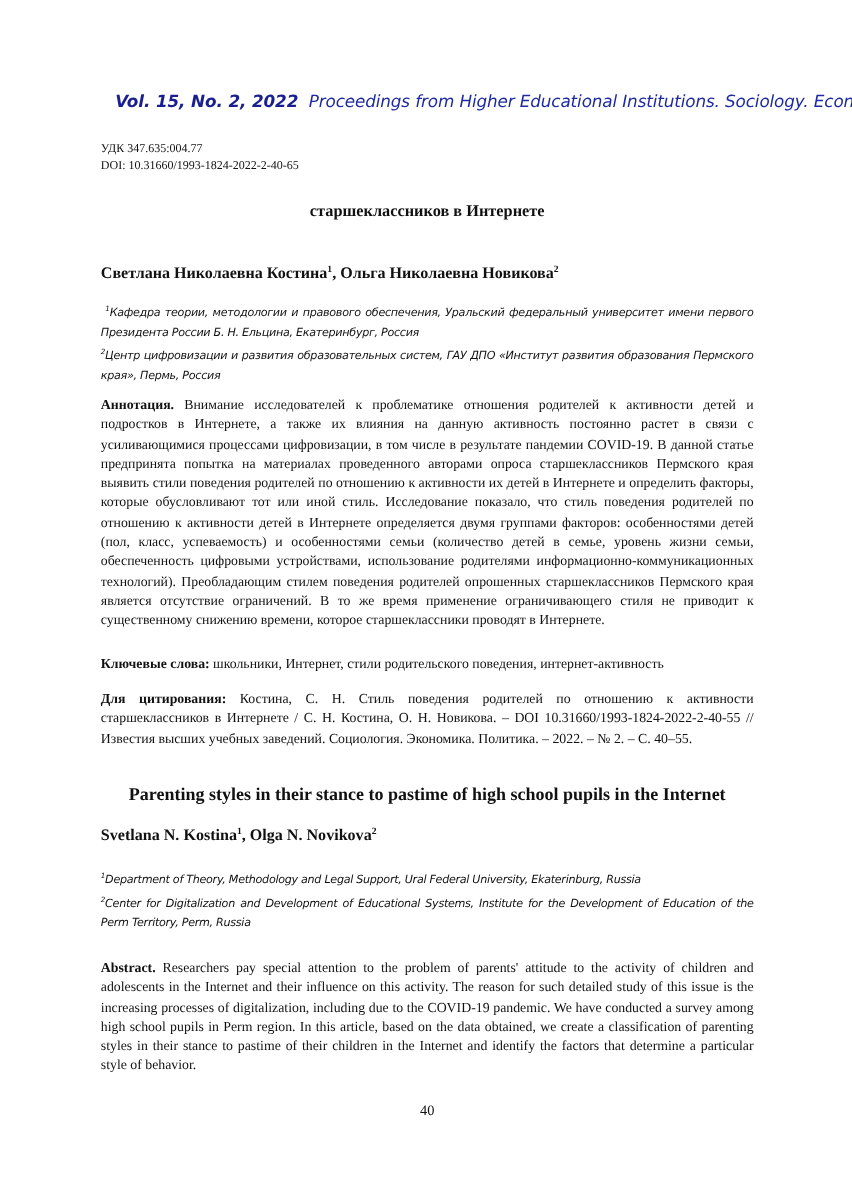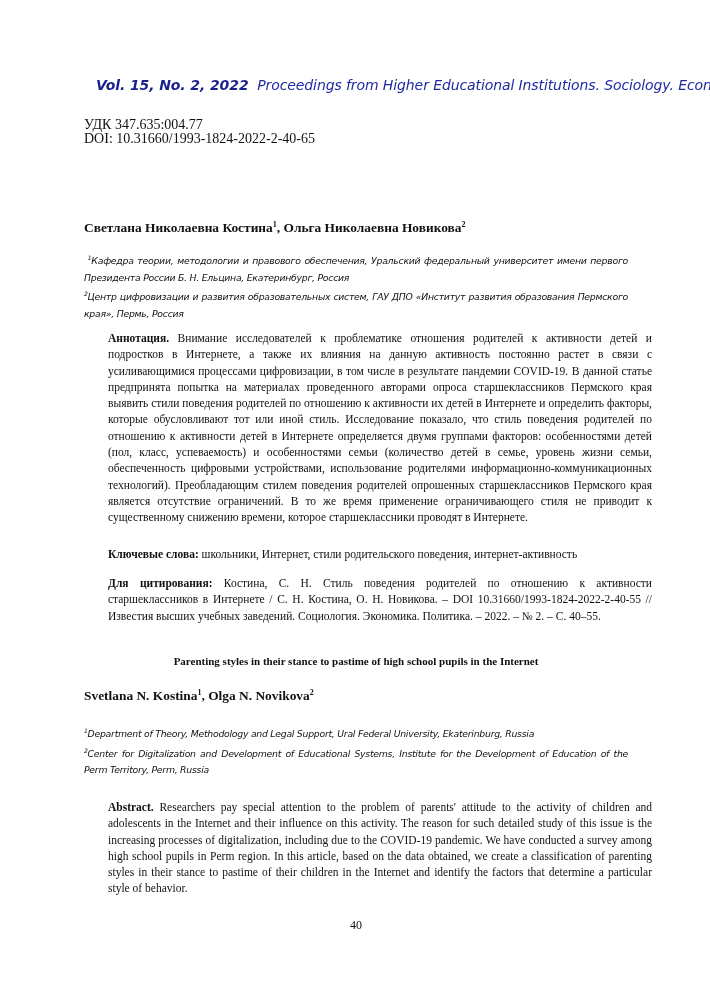--- a/index.html
+++ b/index.html
@@ -1,48 +1,49 @@
 <!DOCTYPE html>
 <html><head>
   <meta charset="utf-8">
   <style>
     html, body { margin: 0; padding: 0; background: #ffffff; }
     body { width: 710px; height: 1003px; position: relative; overflow: hidden; color: #111; }
     .page { position: absolute; left: 84px; top: 0; width: 544px; }
     .running-head { position: absolute; top: 77px; left: 12px; font-family: "DejaVu Sans", sans-serif; font-style: italic; font-size: 14px; color: #1f2aa0; white-space: nowrap; letter-spacing: -0.1px; }
     .running-head .vol { font-weight: bold; color: #1a1f8f; }
     .serif { font-family: "Liberation Serif", serif; }
-    .udk { position: absolute; top: 118px; left: 0; font-size: 14px; line-height: 14px; }
+    .udk { position: absolute; top: 118px; left: 0; font-size: 10px; line-height: 14px; }
     .title-ru { position: absolute; top: 167px; left: 0; width: 544px; text-align: center; font-weight: bold; font-size: 13.6px; line-height: 18px; }
     .authors { font-weight: bold; font-size: 13.4px; position: absolute; left: 0; white-space: nowrap; }
     .authors sup { font-size: 8px; vertical-align: 5px; }
     .aff { position: absolute; left: 0; width: 544px; font-family: "DejaVu Sans", sans-serif; font-style: italic; font-size: 9.3px; line-height: 16.5px; text-align: justify; letter-spacing: -0.25px; }
     .aff sup { font-size: 6px; vertical-align: 4px; }
     .aff .item { display: block; }
-    .para { position: absolute; left: 0; width: 544px; font-size: 11.5px; line-height: 16.3px; text-align: justify; margin-left: 24px; }
+    .para { position: absolute; left: 0; width: 544px; font-size: 11.5px; line-height: 16.3px; text-align: justify; }
     .para b { font-weight: bold; }
-    .title-en { position: absolute; top: 655px; left: 0; width: 544px; text-align: center; font-weight: bold; font-size: 11px; white-space: nowrap; }
+    .title-en { position: absolute; top: 655px; left: 0; width: 544px; text-align: center; font-weight: bold; font-size: 15px; white-space: nowrap; }
     .page-num { position: absolute; top: 918px; left: 0; width: 544px; text-align: center; font-size: 12px; }
   </style>
 </head>
 <body>
 
 <div class="page">
 
   <div class="running-head">
     <span class="vol">Vol. 15, No. 2, 2022</span>&nbsp;
     <span>Proceedings from Higher Educational Institutions. Sociology. Economics. Politics</span>
   </div>
 
   <div class="udk serif">
     <div>УДК 347.635:004.77</div>
     <div>DOI: 10.31660/1993-1824-2022-2-40-65</div>
   </div>
 
   <div class="title-ru serif">
+    <div>старшеклассников в Интернете</div>
   </div>
 
   <div class="authors serif" style="top:220px;">
     <span>Светлана Николаевна Костина</span><sup>1</sup><span>, </span><span>Ольга Николаевна Новикова</span><sup>2</sup>
   </div>
 
   <div class="aff" style="top:250px;">
     <span class="item">&nbsp;<sup>1</sup><span>Кафедра теории, методологии и правового обеспечения, Уральский федеральный университет имени первого Президента России Б. Н. Ельцина, Екатеринбург, Россия</span></span>
     <span class="item"><sup>2</sup><span>Центр цифровизации и развития образовательных систем, ГАУ ДПО «Институт развития образования Пермского края», Пермь, Россия</span></span>
   </div>

